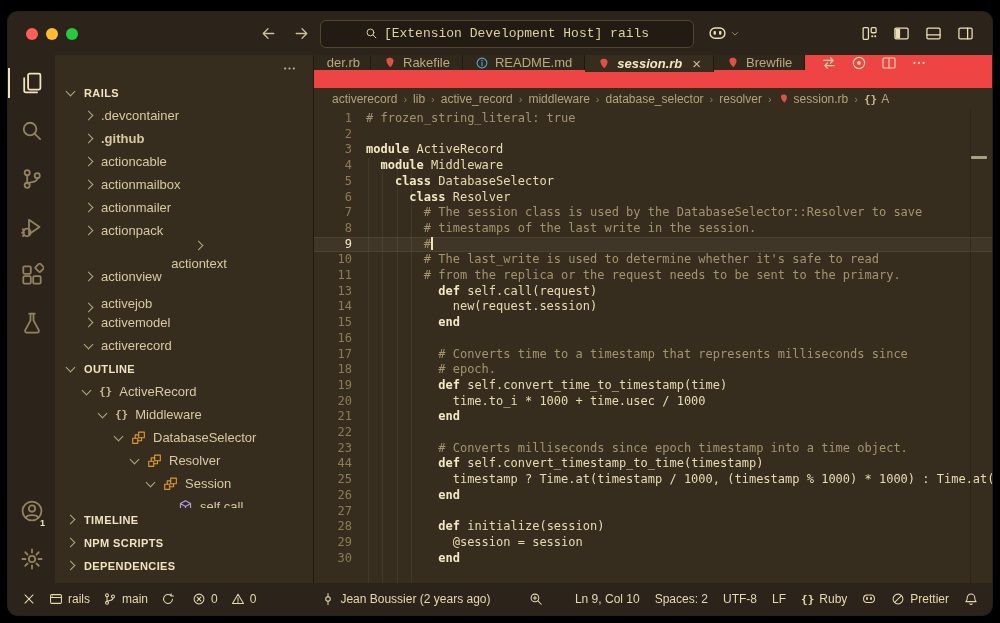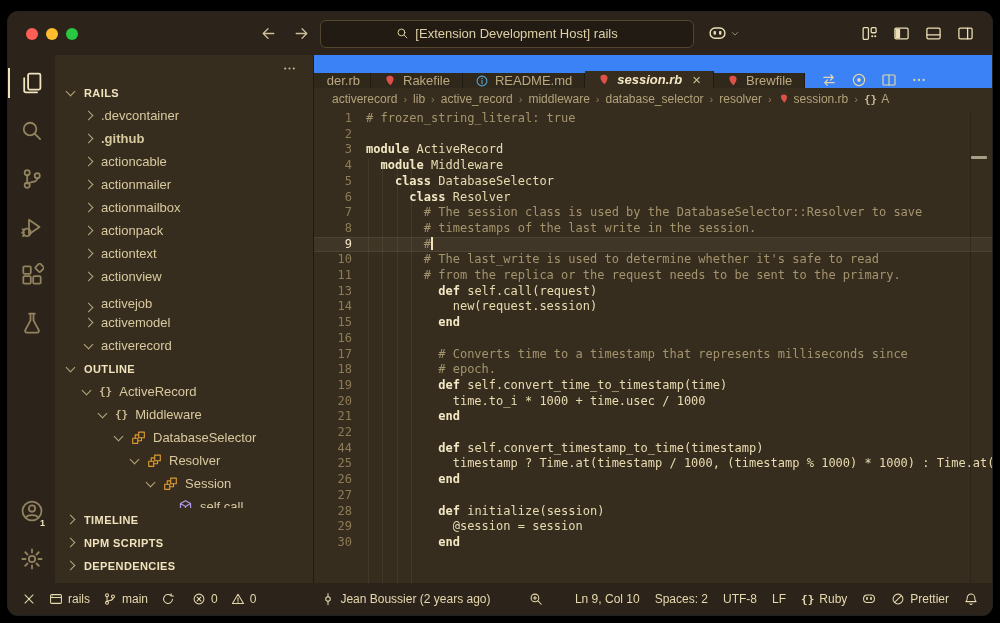--- a/index.html
+++ b/index.html
@@ -2,21 +2,21 @@
 <html><head>
 <meta charset="utf-8">
 <style>
   html,body{margin:0;padding:0;}
   body{width:1000px;height:623px;background:#000;position:relative;overflow:hidden;
        font-family:"Liberation Sans",sans-serif;-webkit-font-smoothing:antialiased;}
   .window{position:absolute;left:8px;top:12px;width:984px;height:603px;background:#372d1f;
           border-radius:10px;overflow:hidden;display:flex;flex-direction:column;
           box-shadow:0 0 0 1px rgba(255,255,255,.13),0 20px 50px rgba(0,0,0,.8);}
   
-  .titlebar{height:43px;background:#2c231a;flex:0 0 auto;position:relative;display:flex;align-items:center;}
+  .titlebar{height:43px;background:#2c231a;flex:0 0 auto;position:relative;display:flex;align-items:center;font-family:Liberation Mono, monospace;}
   .traffic{position:absolute;left:18px;top:0;height:100%;display:flex;align-items:center;gap:8px;}
   .tl{width:12px;height:12px;border-radius:50%;}
   .tl.red{background:#ff5f57;}.tl.yellow{background:#febc2e;}.tl.green{background:#28c840;}
   .navarrows{position:absolute;left:252px;display:flex;gap:16px;color:#cdbf9b;}
   .navarrows .ic svg{width:17px;height:17px;}
   .searchbox{position:absolute;left:312px;width:372px;height:26px;background:#221b13;border:1px solid #52462f;
              border-radius:6px;display:flex;align-items:center;justify-content:center;gap:6px;color:#ddd0a6;font-size:13px;}
   .searchbox .ic svg{width:13px;height:13px;}
   .copilot-menu{position:absolute;left:700px;display:flex;align-items:center;gap:2px;color:#ecdfb6;}
   .copilot-menu .ic svg{width:19px;height:19px;}
@@ -43,21 +43,21 @@
   .tree-row.partial{height:13px;overflow:hidden;align-items:flex-start;}
   .tree-row.partial .row-inner{display:flex;align-items:center;gap:7px;height:23px;}
   .row-inner{display:flex;align-items:center;gap:7px;}
   .chev{width:6px;height:6px;border-right:1.5px solid #b7a87f;border-bottom:1.5px solid #b7a87f;
         transform:rotate(-45deg);flex:0 0 auto;margin-right:2px;}
   .chev.down{transform:rotate(45deg);margin-top:-3px;}
   .sym{font-family:"DejaVu Sans Mono",monospace;font-weight:bold;font-size:11px;color:#c9ba92;}
   .sym-ic svg{width:15px;height:15px;}
   
   .editor-col{flex:1;display:flex;flex-direction:column;min-width:0;background:#372d1f;}
-  .tabstrip{height:33px;background:#3b82f6;display:flex;align-items:flex-end;flex:0 0 auto;overflow:hidden;}
+  .tabstrip{height:33px;background:#ef4444;display:flex;align-items:flex-start;flex:0 0 auto;overflow:hidden;}
   .tab{display:flex;align-items:center;gap:6px;padding:0 12px;background:#31281c;color:#baa97f;
        font-size:13px;border-right:1px solid #211a12;white-space:nowrap;}
   .tab .ic svg{width:14px;height:14px;}
   .tab.active{background:#372d1f;color:#f3e7c3;font-style:italic;font-weight:bold;}
   .tab.partial{width:46px;padding:0 10px 0 0;justify-content:flex-end;overflow:hidden;}
   .tab .close{font-style:normal;font-weight:normal;color:#cdbf9b;font-size:15px;margin-left:4px;}
   .tab-actions{display:flex;align-items:center;gap:14px;padding:0 14px;color:#e3d6ac;margin-left:2px;}
   .tab-actions .ic svg{width:16px;height:16px;}
   .breadcrumbs{height:22px;display:flex;align-items:center;gap:6px;padding-left:18px;font-size:12px;
                color:#b3a37b;flex:0 0 auto;white-space:nowrap;overflow:hidden;}
@@ -267,31 +267,31 @@
           <div class="tree-row" style="padding-left: 30px; font-weight: bold;">
             <span class="chev"></span>
             <span>.github</span>
           </div>
           <div class="tree-row" style="padding-left: 30px;">
             <span class="chev"></span>
             <span>actioncable</span>
           </div>
           <div class="tree-row" style="padding-left: 30px;">
             <span class="chev"></span>
+            <span>actionmailbox</span>
+          </div>
+          <div class="tree-row" style="padding-left: 30px;">
+            <span class="chev"></span>
             <span>actionmailer</span>
           </div>
           <div class="tree-row" style="padding-left: 30px;">
             <span class="chev"></span>
-            <span>actionmailbox</span>
-          </div>
-          <div class="tree-row" style="padding-left: 30px;">
-            <span class="chev"></span>
             <span>actionpack</span>
           </div>
-          <div class="tree-row" style="padding-left: 30px;">
+          <div class="tree-row" style="padding-left: 30px; flex-direction: column;">
             <span class="chev"></span>
             <span>actiontext</span>
           </div>
           <div class="tree-row" style="padding-left: 30px;">
             <span class="chev"></span>
             <span>actionview</span>
           </div>
           <div class="tree-row" style="padding-left: 30px; align-items: flex-end;">
             <span class="chev"></span>
             <span>activejob</span>
@@ -583,20 +583,24 @@
             </div>
             <div class="code-line">
               <span class="ln">21</span>
               <span class="lt"><span class="seg-t">          </span><span class="seg-k">end</span></span>
             </div>
             <div class="code-line">
               <span class="ln">22</span>
               <span class="lt"></span>
             </div>
             <div class="code-line">
+              <span class="ln">23</span>
+              <span class="lt"><span class="seg-c">          # Converts milliseconds since epoch timestamp into a time object.</span></span>
+            </div>
+            <div class="code-line">
               <span class="ln">44</span>
               <span class="lt"><span class="seg-t">          </span><span class="seg-k">def</span><span class="seg-t"> self.convert_timestamp_to_time(timestamp)</span></span>
             </div>
             <div class="code-line">
               <span class="ln">25</span>
               <span class="lt"><span class="seg-t">            timestamp ? Time.at(timestamp / 1000, (timestamp % 1000) * 1000) : Time.at(0)</span></span>
             </div>
             <div class="code-line">
               <span class="ln">26</span>
               <span class="lt"><span class="seg-t">          </span><span class="seg-k">end</span></span>

